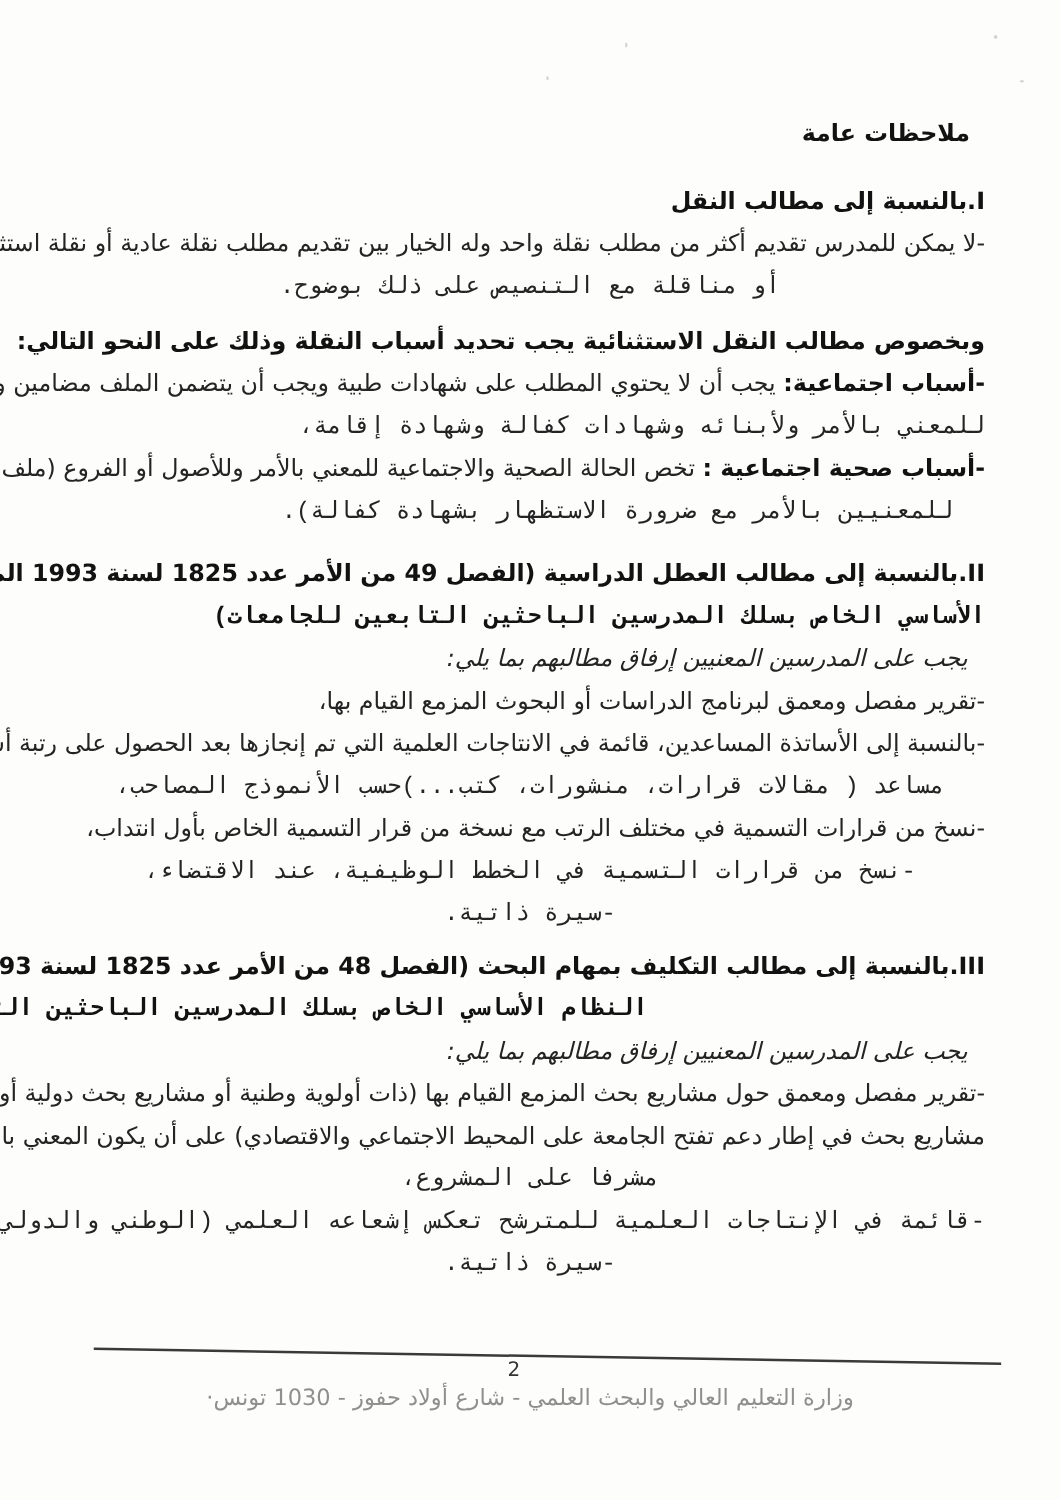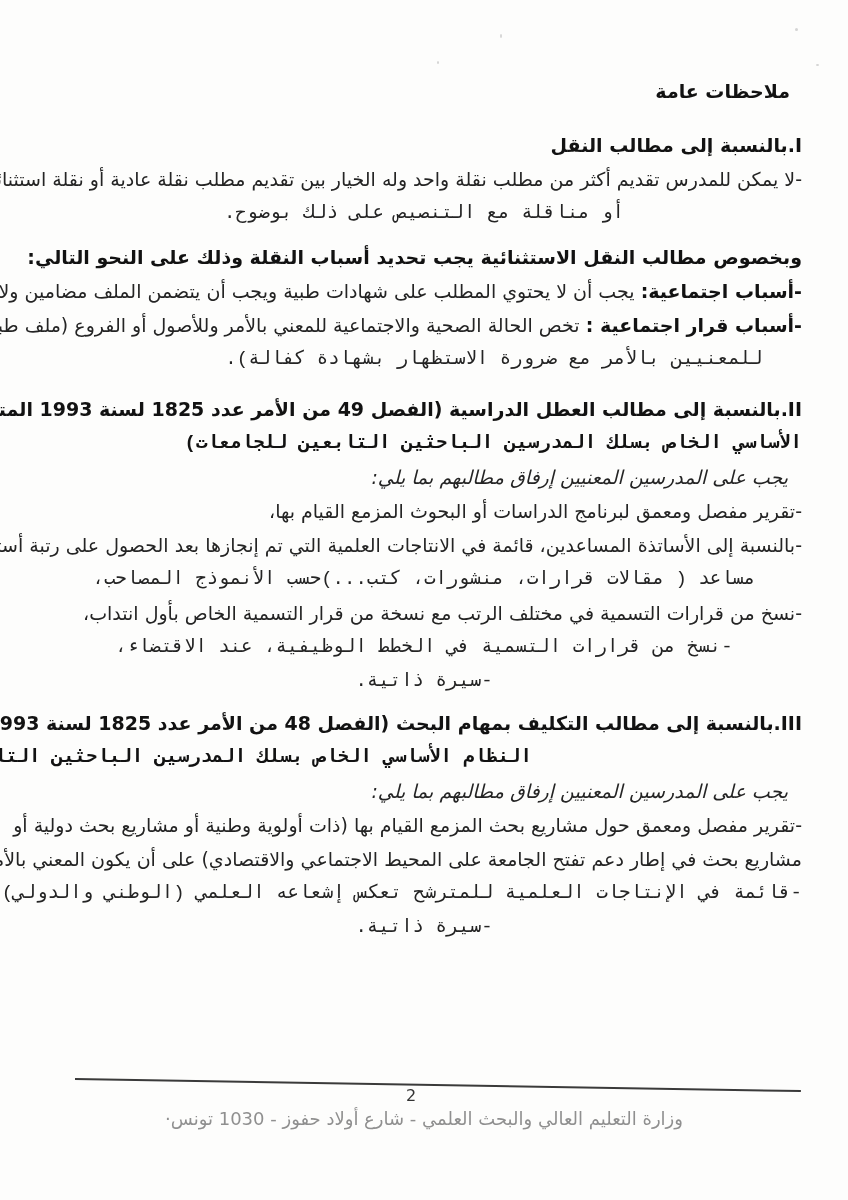--- a/index.html
+++ b/index.html
@@ -6,22 +6,22 @@
   .page {
     position:relative;
     width:848px; height:1200px;
     margin:0 auto;
     background:#fdfdfc;
     overflow:hidden;
     font-family:"DejaVu Sans", sans-serif;
     color:#222;
   }
   .content {
-    position:absolute; top:0; right:0; left:0;
-    padding:0 46px;
+    position:absolute; top:16px; right:0; left:0;
+    padding:0 60px;
     direction:rtl;
     text-align:right;
   }
   .line {
     font-size:19px;
     line-height:34px;
     white-space:nowrap;
     color:#242424;
   }
   .just {
@@ -81,24 +81,25 @@
     <div class="line s1-head bold ul">I.بالنسبة إلى مطالب النقل</div>
 
     <div class="line just">-لا يمكن للمدرس تقديم أكثر من مطلب نقلة واحد وله الخيار بين تقديم مطلب نقلة عادية أو نقلة استثنائية</div>
     <div class="line center">أو مناقلة مع التنصيص على ذلك بوضوح.</div>
 
     <div class="line gap-sm bold right">وبخصوص مطالب النقل الاستثنائية يجب تحديد أسباب النقلة وذلك على النحو التالي:</div>
 
     <div class="line just">
       <span class="bold">-أسباب اجتماعية:</span><span> يجب أن لا يحتوي المطلب على شهادات طبية ويجب أن يتضمن الملف مضامين ولادة</span>
     </div>
+    <div class="line center shift-right-md">للمعني بالأمر ولأبنائه وشهادات كفالة وشهادة إقامة،</div>
 
 
     <div class="line just">
-      <span class="bold">-أسباب قرار اجتماعية :</span><span> تخص الحالة الصحية والاجتماعية للمعني بالأمر وللأصول أو الفروع (ملف طبي</span>
+      <span class="bold">-أسباب صحية اجتماعية :</span><span> تخص الحالة الصحية والاجتماعية للمعني بالأمر وللأصول أو الفروع (ملف طبي</span>
     </div>
     <div class="line center shift-right-sm">للمعنيين بالأمر مع ضرورة الاستظهار بشهادة كفالة).</div>
 
     <div class="line gap-md bold just">
       <span class="ul">II.بالنسبة إلى مطالب العطل الدراسية</span><span> (الفصل 49 من الأمر عدد 1825 لسنة 1993 المتعلق بضبط النظام</span>
     </div>
     <div class="line bold center shift-right-sm">الأساسي الخاص بسلك المدرسين الباحثين التابعين للجامعات)</div>
     <div class="line right intro">يجب على المدرسين المعنيين إرفاق مطالبهم بما يلي:</div>
 
     <div class="line right">-تقرير مفصل ومعمق لبرنامج الدراسات أو البحوث المزمع القيام بها،</div>
@@ -109,20 +110,21 @@
     <div class="line center">-سيرة ذاتية.</div>
 
     <div class="line gap-lg bold just">
       <span class="ul">III.بالنسبة إلى مطالب التكليف بمهام البحث</span><span> (الفصل 48 من الأمر عدد 1825 لسنة 1993 المتعلق بضبط</span>
     </div>
     <div class="line bold center shift-left-lg">النظام الأساسي الخاص بسلك المدرسين الباحثين التابعين للجامعات)</div>
     <div class="line right intro">يجب على المدرسين المعنيين إرفاق مطالبهم بما يلي:</div>
 
     <div class="line just">-تقرير مفصل ومعمق حول مشاريع بحث المزمع القيام بها (ذات أولوية وطنية أو مشاريع بحث دولية أو</div>
     <div class="line just">مشاريع بحث في إطار دعم تفتح الجامعة على المحيط الاجتماعي والاقتصادي) على أن يكون المعني بالأمر</div>
+    <div class="line center">مشرفا على المشروع،</div>
     <div class="line center shift-right-sm">-قائمة في الإنتاجات العلمية للمترشح تعكس إشعاعه العلمي (الوطني والدولي)،</div>
     <div class="line center">-سيرة ذاتية.</div>
 
   </div>
 
   <div class="footer-rule"></div>
   <div class="page-number">2</div>
   <div class="footer-address">وزارة التعليم العالي والبحث العلمي - شارع أولاد حفوز - 1030 تونس·</div>
 
   <div class="speck" style="left:795px; top:28px;  width:3px; height:3px;"></div>

